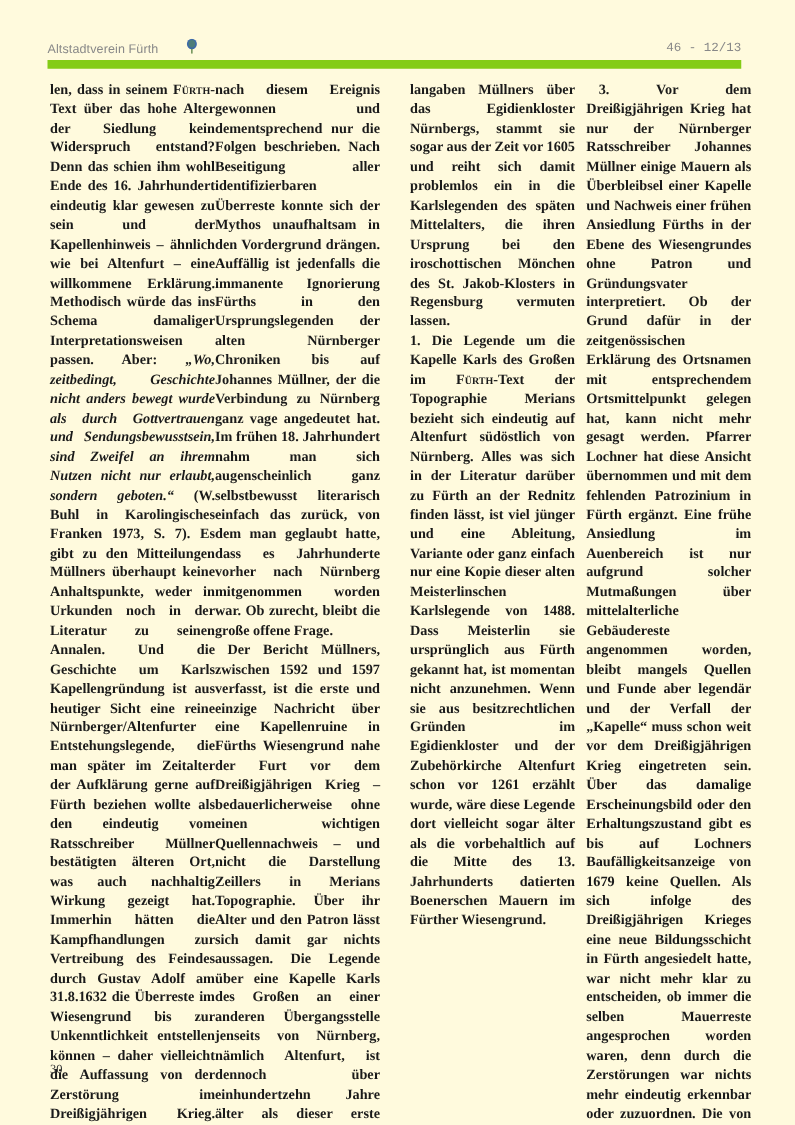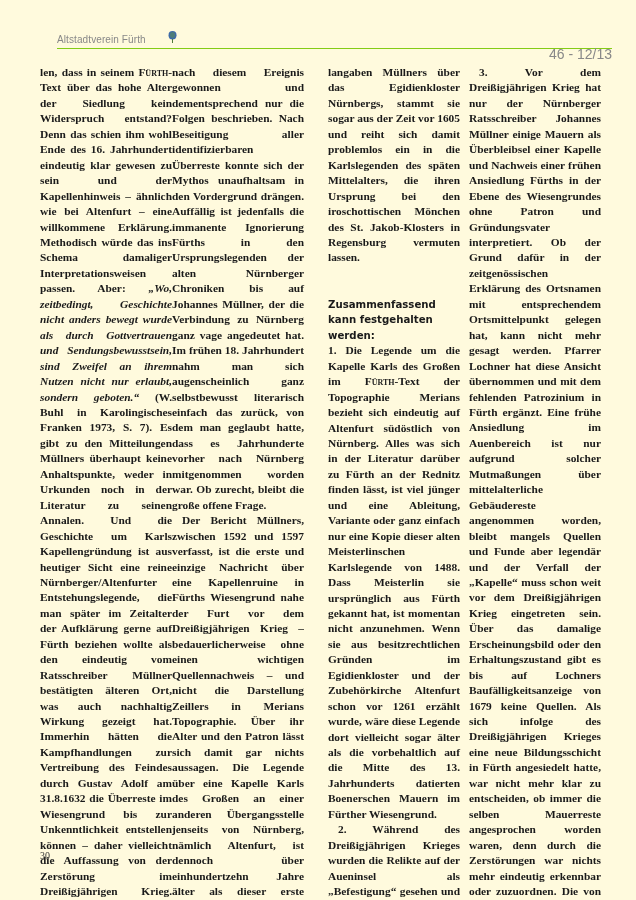--- a/index.html
+++ b/index.html
@@ -14,45 +14,44 @@
     overflow: hidden;
     font-family: "DejaVu Serif", "Liberation Serif", serif;
     color: #1a1a1a;
   }
   .header {
     position: absolute;
     left: 38px;
     top: 34px;
     width: 555px;
     height: 14px;
-    border-bottom: 1px solid #84cc16;
-    margin-left: 19px;
+    border-bottom: 7px solid #84cc16;
   }
   .header-title {
     position: absolute;
     left: 0;
     top: 0;
     font-family: "Liberation Sans", sans-serif;
     font-size: 10px;
     color: #888;
     letter-spacing: 0.1px;
   }
   .header-logo {
     position: absolute;
     left: 111px;
     top: -3px;
     width: 9px;
     height: 12px;
   }
   .header-issue {
     position: absolute;
     right: 0;
-    top: 12px;
-    font-family: Liberation Sans, sans-serif;
-    font-size: 14px;
+    top: 0;
+    font-family: Liberation Mono, monospace;
+    font-size: 10px;
     color: #888;
   }
   .columns {
     position: absolute;
     left: 40px;
     top: 65px;
     width: 560px;
     height: 770px;
   }
   .col {
@@ -116,23 +115,21 @@
     <p><span>len, dass in seinem </span><span class="smallcaps">Fürth</span><span>-Text über das hohe Alter der Siedlung kein Widerspruch entstand? Denn das schien ihm wohl Ende des 16. Jahrhundert eindeutig klar gewesen zu sein und der Kapellenhinweis – ähnlich wie bei Altenfurt – eine willkommene Erklärung. Methodisch würde das ins Schema damaliger Interpretationsweisen passen. Aber: </span><em>„Wo, zeitbedingt, Geschichte nicht anders bewegt wurde als durch Gottvertrauen und Sendungsbewusstsein, sind Zweifel an ihrem Nutzen nicht nur erlaubt, sondern geboten.“</em><span> (W. Buhl in Karolingisches Franken 1973, S. 7). Es gibt zu den Mitteilungen Müllners überhaupt keine Anhaltspunkte, weder in Urkunden noch in der Literatur zu seinen Annalen. Und die Geschichte um Karls Kapellengründung ist aus heutiger Sicht eine reine Nürnberger/Altenfurter Entstehungslegende, die man später im Zeitalter der Aufklärung gerne auf Fürth beziehen wollte als den eindeutig vom Ratsschreiber Müllner bestätigten älteren Ort, was auch nachhaltig Wirkung gezeigt hat. Immerhin hätten die Kampfhandlungen zur Vertreibung des Feindes durch Gustav Adolf am 31.8.1632 die Überreste im Wiesengrund bis zur Unkenntlichkeit entstellen können – daher vielleicht die Auffassung von der Zerstörung im Dreißigjährigen Krieg. Graf Oxenstjerna hatte seine Eindrücke ja erst 2 Tage</span></p>
   </div>
 
   <div class="col col2">
     <p>nach diesem Ereignis gewonnen und dementsprechend nur die Folgen beschrieben. Nach Beseitigung aller identifizierbaren Überreste konnte sich der Mythos unaufhaltsam in den Vordergrund drängen. Auffällig ist jedenfalls die immanente Ignorierung Fürths in den Ursprungslegenden der alten Nürnberger Chroniken bis auf Johannes Müllner, der die Verbindung zu Nürnberg ganz vage angedeutet hat. Im frühen 18. Jahrhundert nahm man sich augenscheinlich ganz selbstbewusst literarisch einfach das zurück, von dem man geglaubt hatte, dass es Jahrhunderte vorher nach Nürnberg mitgenommen worden war. Ob zurecht, bleibt die große offene Frage.</p>
     <p class="indent">Der Bericht Müllners, zwischen 1592 und 1597 verfasst, ist die erste und einzige Nachricht über eine Kapellenruine in Fürths Wiesengrund nahe der Furt vor dem Dreißigjährigen Krieg – bedauerlicherweise ohne einen wichtigen Quellennachweis – und nicht die Darstellung Zeillers in Merians Topographie. Über ihr Alter und den Patron lässt sich damit gar nichts aussagen. Die Legende über eine Kapelle Karls des Großen an einer anderen Übergangsstelle jenseits von Nürnberg, nämlich Altenfurt, ist dennoch über einhundertzehn Jahre älter als dieser erste Kapellenhinweis in Fürth. Folgt man der Historikerin Erika Sanden und den Quel-</p>
   </div>
 
   <div class="col col3">
     <p>langaben Müllners über das Egidienkloster Nürnbergs, stammt sie sogar aus der Zeit vor 1605 und reiht sich damit problemlos ein in die Karlslegenden des späten Mittelalters, die ihren Ursprung bei den iroschottischen Mönchen des St. Jakob-Klosters in Regensburg vermuten lassen.</p>
-    <p class="subhead">Zusammenfassend kann festgehalten werden:</p>
     <p><span>1. Die Legende um die Kapelle Karls des Großen im </span><span class="smallcaps">Fürth</span><span>-Text der Topographie Merians bezieht sich eindeutig auf Altenfurt südöstlich von Nürnberg. Alles was sich in der Literatur darüber zu Fürth an der Rednitz finden lässt, ist viel jünger und eine Ableitung, Variante oder ganz einfach nur eine Kopie dieser alten Meisterlinschen Karlslegende von 1488. Dass Meisterlin sie ursprünglich aus Fürth gekannt hat, ist momentan nicht anzunehmen. Wenn sie aus besitzrechtlichen Gründen im Egidienkloster und der Zubehörkirche Altenfurt schon vor 1261 erzählt wurde, wäre diese Legende dort vielleicht sogar älter als die vorbehaltlich auf die Mitte des 13. Jahrhunderts datierten Boenerschen Mauern im Fürther Wiesengrund.</span></p>
-    <p class="indent">2. Während des Dreißigjährigen Krieges wurden die Relikte auf der Aueninsel als „Befestigung“ gesehen und nicht als Ruinen einer Kapelle bzw. eines Friedhofs.</p>
   </div>
 
   <div class="col col4">
     <p class="indent"><span>3. Vor dem Dreißigjährigen Krieg hat nur der Nürnberger Ratsschreiber Johannes Müllner einige Mauern als Überbleibsel einer Kapelle und Nachweis einer frühen Ansiedlung Fürths in der Ebene des Wiesengrundes ohne Patron und Gründungsvater interpretiert. Ob der Grund dafür in der zeitgenössischen Erklärung des Ortsnamen mit entsprechendem Ortsmittelpunkt gelegen hat, kann nicht mehr gesagt werden. Pfarrer Lochner hat diese Ansicht übernommen und mit dem fehlenden Patrozinium in Fürth ergänzt. Eine frühe Ansiedlung im Auenbereich ist nur aufgrund solcher Mutmaßungen über mittelalterliche Gebäudereste angenommen worden, bleibt mangels Quellen und Funde aber legendär und der Verfall der „Kapelle“ muss schon weit vor dem Dreißigjährigen Krieg eingetreten sein. Über das damalige Erscheinungsbild oder den Erhaltungszustand gibt es bis auf Lochners Baufälligkeitsanzeige von 1679 keine Quellen. Als sich infolge des Dreißigjährigen Krieges eine neue Bildungsschicht in Fürth angesiedelt hatte, war nicht mehr klar zu entscheiden, ob immer die selben Mauerreste angesprochen worden waren, denn durch die Zerstörungen war nichts mehr eindeutig erkennbar oder zuzuordnen. Die von Pfarrer Lochner angesprochene baufällige Giebelwand der „Kapelle“, die an die </span></p>
   </div>
 
 </div>
 
 <div class="page-number">30</div>
 

